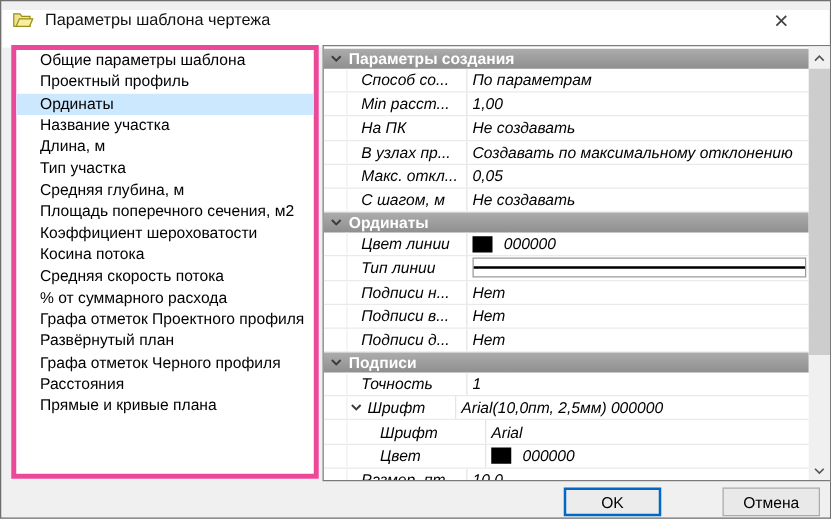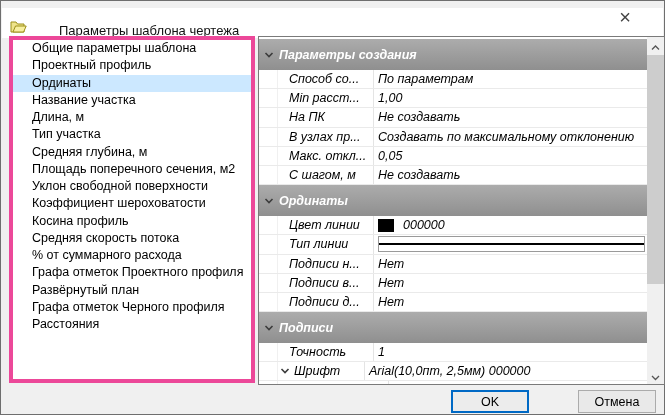--- a/index.html
+++ b/index.html
@@ -1,37 +1,37 @@
 <!DOCTYPE html>
 <html><head>
 <meta charset="utf-8">
 <style>
   html,body{margin:0;padding:0;width:665px;height:415px;overflow:hidden;
     font-family:"Liberation Sans",sans-serif;-webkit-font-smoothing:antialiased;}
   .window{position:absolute;left:0;top:0;width:665px;height:415px;box-sizing:border-box;
     background:#f0f0f0;border:1px solid #6e6e6e;}
   
   .titlebar{position:absolute;left:1px;top:7px;right:1px;height:30px;background:#ffffff;
-    display:flex;align-items:flex-end;gap:23px;}
+    display:flex;align-items:flex-start;}
   .app-icon{margin-left:8px;flex:0 0 auto;}
   .title-text{margin-left:9px;font-size:13px;color:#111;white-space:nowrap;}
   .close-btn{position:absolute;top:1px;right:16px;width:46px;height:29px;display:flex;
     align-items:center;justify-content:center;font-size:20px;line-height:20px;color:#444;cursor:pointer;}
   
   .listbox{position:absolute;left:8px;top:35px;width:246px;height:347px;box-sizing:border-box;
     background:#fff;border:4px solid #ec4899;overflow:hidden;}
   .li{height:17.25px;line-height:17.25px;padding-left:19px;font-size:12.5px;color:#000;
     white-space:nowrap;cursor:default;}
   .li.sel{background:#cce8ff;}
   
   .pgrid{position:absolute;left:257px;top:35px;width:407px;height:349px;box-sizing:border-box;
     background:#fff;border:1px solid #7a7a7a;overflow:hidden;}
   .rows{position:absolute;left:0;top:2px;right:17px;}
-  .shead{height:31px;box-sizing:border-box;display:flex;align-items:center;padding-left:5px;
-    background:linear-gradient(#acacac,#8f8f8f);color:#fff;font-weight:bold;font-size:12.5px;font-style:italic;}
+  .shead{height:16px;box-sizing:border-box;display:flex;align-items:center;padding-left:5px;
+    background:linear-gradient(#acacac,#8f8f8f);color:#fff;font-weight:bold;font-size:12.5px;}
   .shead .chev{display:flex;margin-right:5px;}
   .prow{display:flex;align-items:stretch;height:19.2px;box-sizing:border-box;
     border-bottom:1px solid #eaeaea;font-size:12.5px;color:#000;font-style:italic;}
   .gutter{width:18px;flex:0 0 auto;border-right:1px solid #f0f0f0;}
   .pname{width:84px;flex:0 0 auto;display:flex;align-items:center;padding-left:11px;
     border-right:1px solid #e4e4e4;white-space:nowrap;overflow:hidden;}
   .pname.ind2{padding-left:26px;}
   .pname.chevname{padding-left:2px;}
   .pname .chev{display:flex;margin-right:4px;}
   .pval{flex:1;display:flex;align-items:center;padding-left:4px;white-space:nowrap;overflow:hidden;}
@@ -72,29 +72,29 @@
 
   <div class="listbox">
     <div class="li">Общие параметры шаблона</div>
     <div class="li">Проектный профиль</div>
     <div class="li sel" style="background: rgb(204, 232, 255);">Ординаты</div>
     <div class="li">Название участка</div>
     <div class="li">Длина, м</div>
     <div class="li">Тип участка</div>
     <div class="li">Средняя глубина, м</div>
     <div class="li">Площадь поперечного сечения, м2</div>
-    <div class="li">Уклон свободной поверхности</div>
     <div class="li">Коэффициент шероховатости</div>
-    <div class="li">Косина профиль</div>
+    <div class="li">Косина потока</div>
     <div class="li">Средняя скорость потока</div>
     <div class="li">% от суммарного расхода</div>
     <div class="li">Графа отметок Проектного профиля</div>
     <div class="li">Развёрнутый план</div>
     <div class="li">Графа отметок Черного профиля</div>
     <div class="li">Расстояния</div>
+    <div class="li">Прямые и кривые плана</div>
   </div>
 
   <div class="pgrid">
     <div class="rows">
 
       <div class="shead">
         <span class="chev">
           <svg width="10" height="8" viewBox="0 0 10 8">
               <polyline points="1.5,2 5,5.5 8.5,2" fill="none" stroke="#3c3c3c" stroke-width="1.6"></polyline>
             </svg>

